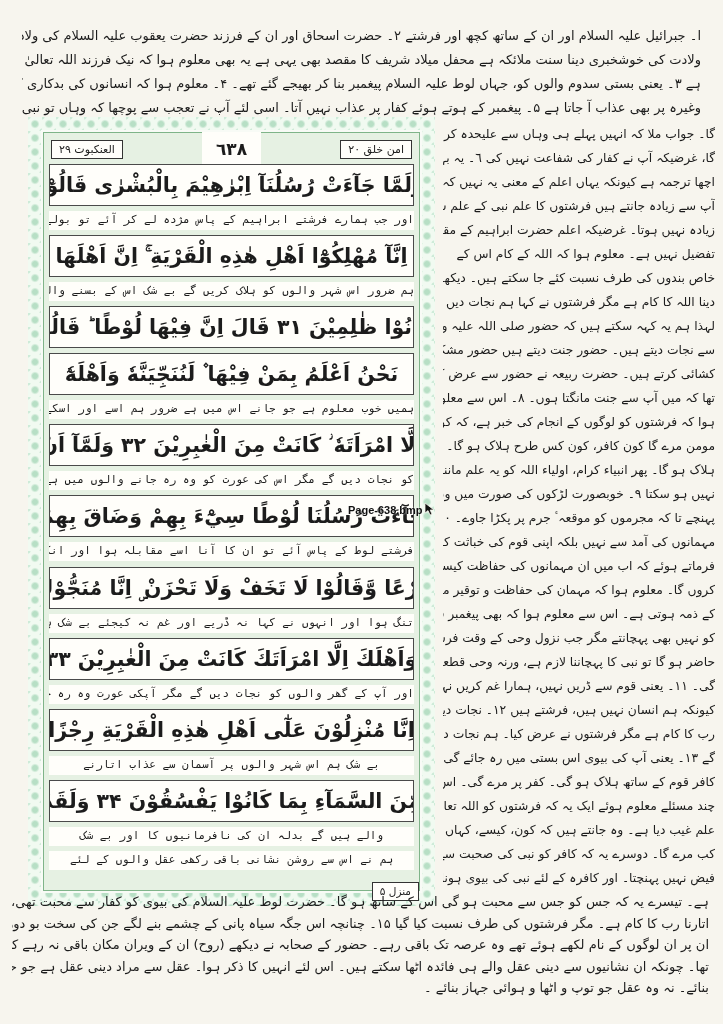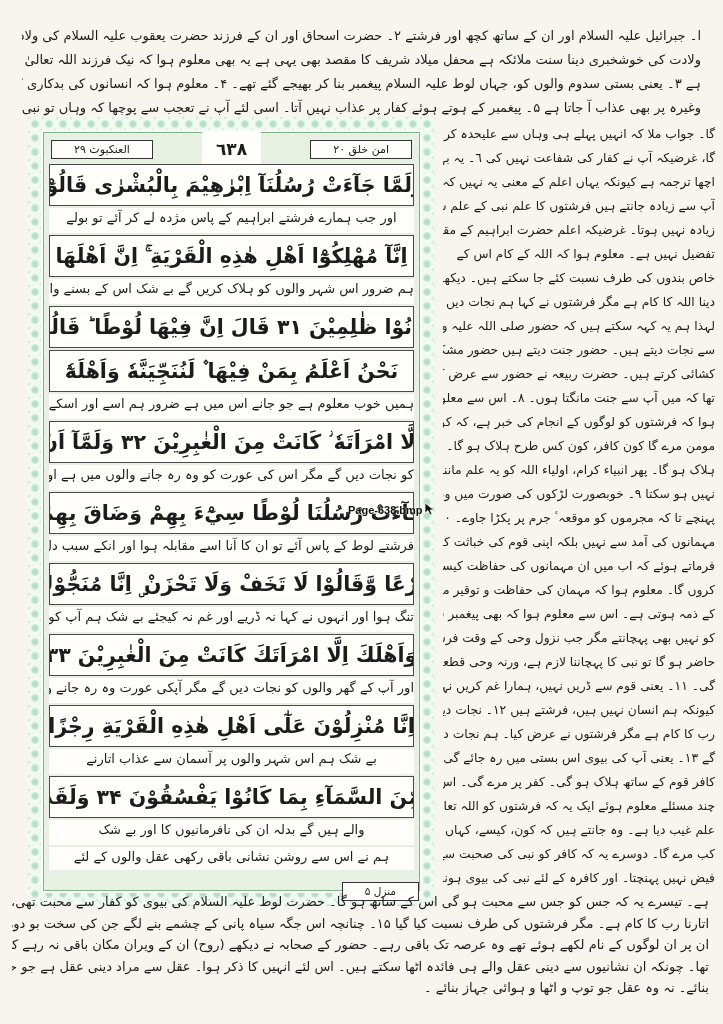--- a/index.html
+++ b/index.html
@@ -22,27 +22,27 @@
         padding:15px;background-color:#f1faf1;
         background-image:
           radial-gradient(circle at 7px 7px,#b7dfc5 2.4px,rgba(183,223,197,.45) 3.6px,transparent 4.6px),
           radial-gradient(circle at 0 0,#cdebd8 2px,transparent 3px),
           radial-gradient(circle at 14px 14px,#cdebd8 2px,transparent 3px);
         background-size:14px 14px;}
   .qinner{position:relative;height:100%;box-sizing:border-box;background:#e6f1e3;
           border:1px solid #7fb489;box-shadow:0 0 0 2px #f8fbf6;
           padding:4px 5px 20px 5px;display:flex;flex-direction:column;}
   .qheader{display:flex;direction:rtl;justify-content:space-between;align-items:center;height:23px;margin:1px 2px 3px 2px;}
-  .tag{background:#fffefa;border:1px solid #333;font-size:11px;line-height:17px;padding:0 22px;white-space:nowrap;}
+  .tag{background:#fffefa;border:1px solid #333;font-size:11px;line-height:17px;padding:0 7px;white-space:nowrap;}
   .pageno{background:#fffefa;font-size:17px;font-weight:bold;line-height:19px;padding:8px 14px;letter-spacing:2px;}
   .vlist{flex:1;display:flex;flex-direction:column;justify-content:space-between;gap:2px;overflow:hidden;}
   .vline{direction:rtl;overflow:hidden;flex:none;}
   .vline.arabic{background:#fffefa;border:1px solid #4a4a4a;height:40px;font-size:20.5px;font-weight:bold;
                 display:flex;align-items:center;justify-content:center;white-space:nowrap;}
-  .vline.urdu{background:#fffefa;height:25px;line-height:19px;font-size:13px;text-align:center;white-space:nowrap;}
+  .vline.urdu{background:#fffefa;height:19px;line-height:19px;font-size:11px;text-align:center;white-space:nowrap;font-family:Liberation Mono, monospace;}
   .qfooter{position:absolute;left:0;right:0;bottom:-11px;display:flex;justify-content:flex-start;}
   .qfooter .tag{font-size:10.5px;}
 
   
   .file-label{position:absolute;top:502px;left:348px;display:flex;align-items:flex-end;gap:1px;
               font-family:"Liberation Sans",sans-serif;font-size:11px;font-weight:bold;color:#111;
               direction:ltr;text-shadow:0 0 2px #fff;}
   .cursor-icon{width:13px;height:14px;display:inline-block;}
 </style>
 </head>

